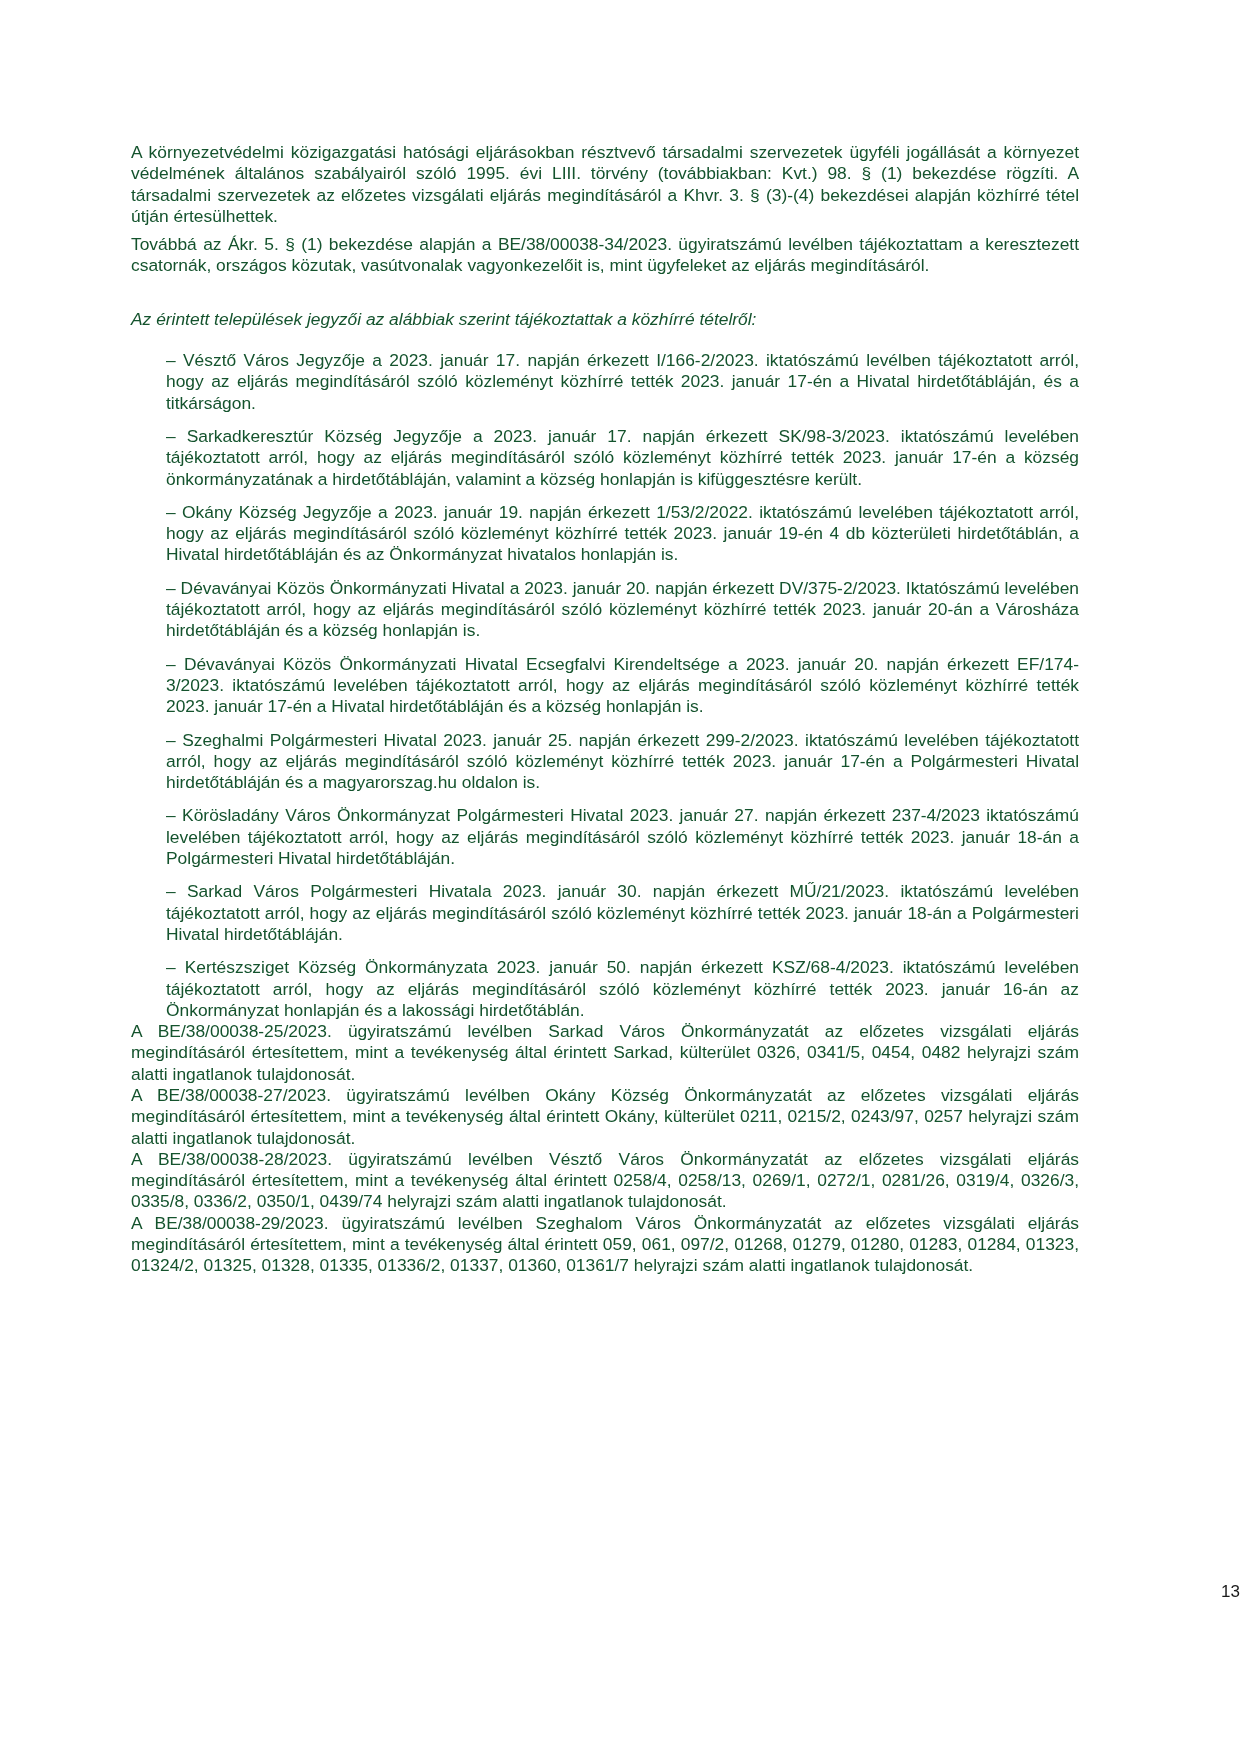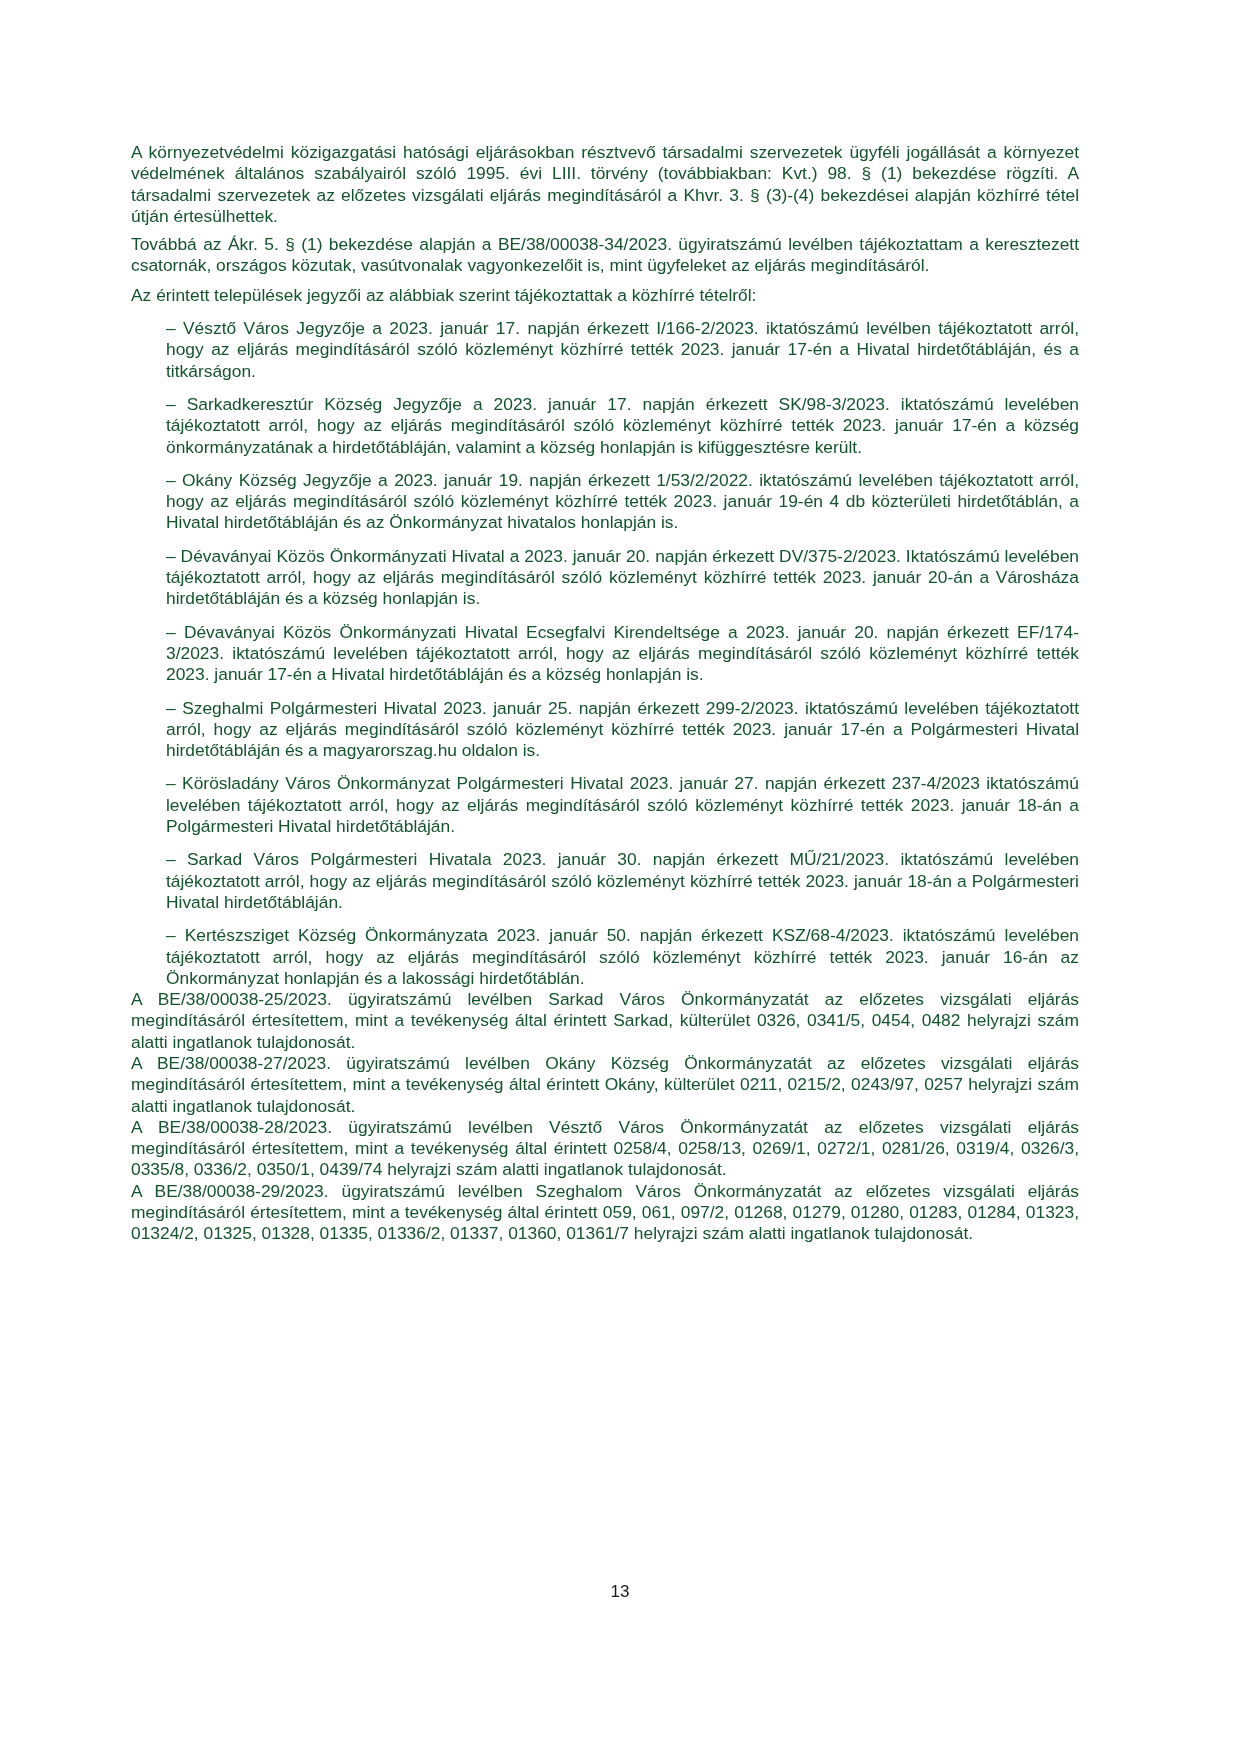--- a/index.html
+++ b/index.html
@@ -5,26 +5,26 @@
   html, body { margin: 0; padding: 0; background: #ffffff; }
   body { width: 1240px; height: 1755px; position: relative; overflow: hidden; }
   .page {
     position: absolute; left: 131px; top: 142px; width: 948px;
     font-family: "Liberation Sans", sans-serif;
     font-size: 17.4px; line-height: 21.3px; color: #14532d;
     transform-origin: left top;
   }
   p { margin: 0; text-align: justify; }
   .gap-s { margin-top: 7px; }
-  .gap-m { margin-top: 8px; }
+  .gap-m { margin-top: 32px; font-style: italic; }
   .gap-l { }
   .notice { margin-left: 35px; margin-top: 12px; }
-  .notice.first { margin-top: 12px; }
+  .notice.first { margin-top: 20px; }
   .pagenum {
-    position: absolute; left: 0; width: 1240px; top: 1582px; text-align: center;
+    position: absolute; left: 0; width: 1240px; top: 1582px; text-align: right;
     font-family: "Liberation Sans", sans-serif; font-size: 17px; color: #1a1a1a;
   }
 </style>
 </head>
 <body>
 
 <div class="page">
   <p>A környezetvédelmi közigazgatási hatósági eljárásokban résztvevő társadalmi szervezetek ügyféli jogállását a környezet védelmének általános szabályairól szóló 1995. évi LIII. törvény (továbbiakban: Kvt.) 98. § (1) bekezdése rögzíti. A társadalmi szervezetek az előzetes vizsgálati eljárás megindításáról a Khvr. 3. § (3)-(4) bekezdései alapján közhírré tétel útján értesülhettek.</p>
   <p class="gap-s">Továbbá az Ákr. 5. § (1) bekezdése alapján a BE/38/00038-34/2023. ügyiratszámú levélben tájékoztattam a keresztezett csatornák, országos közutak, vasútvonalak vagyonkezelőit is, mint ügyfeleket az eljárás megindításáról.</p>
 

